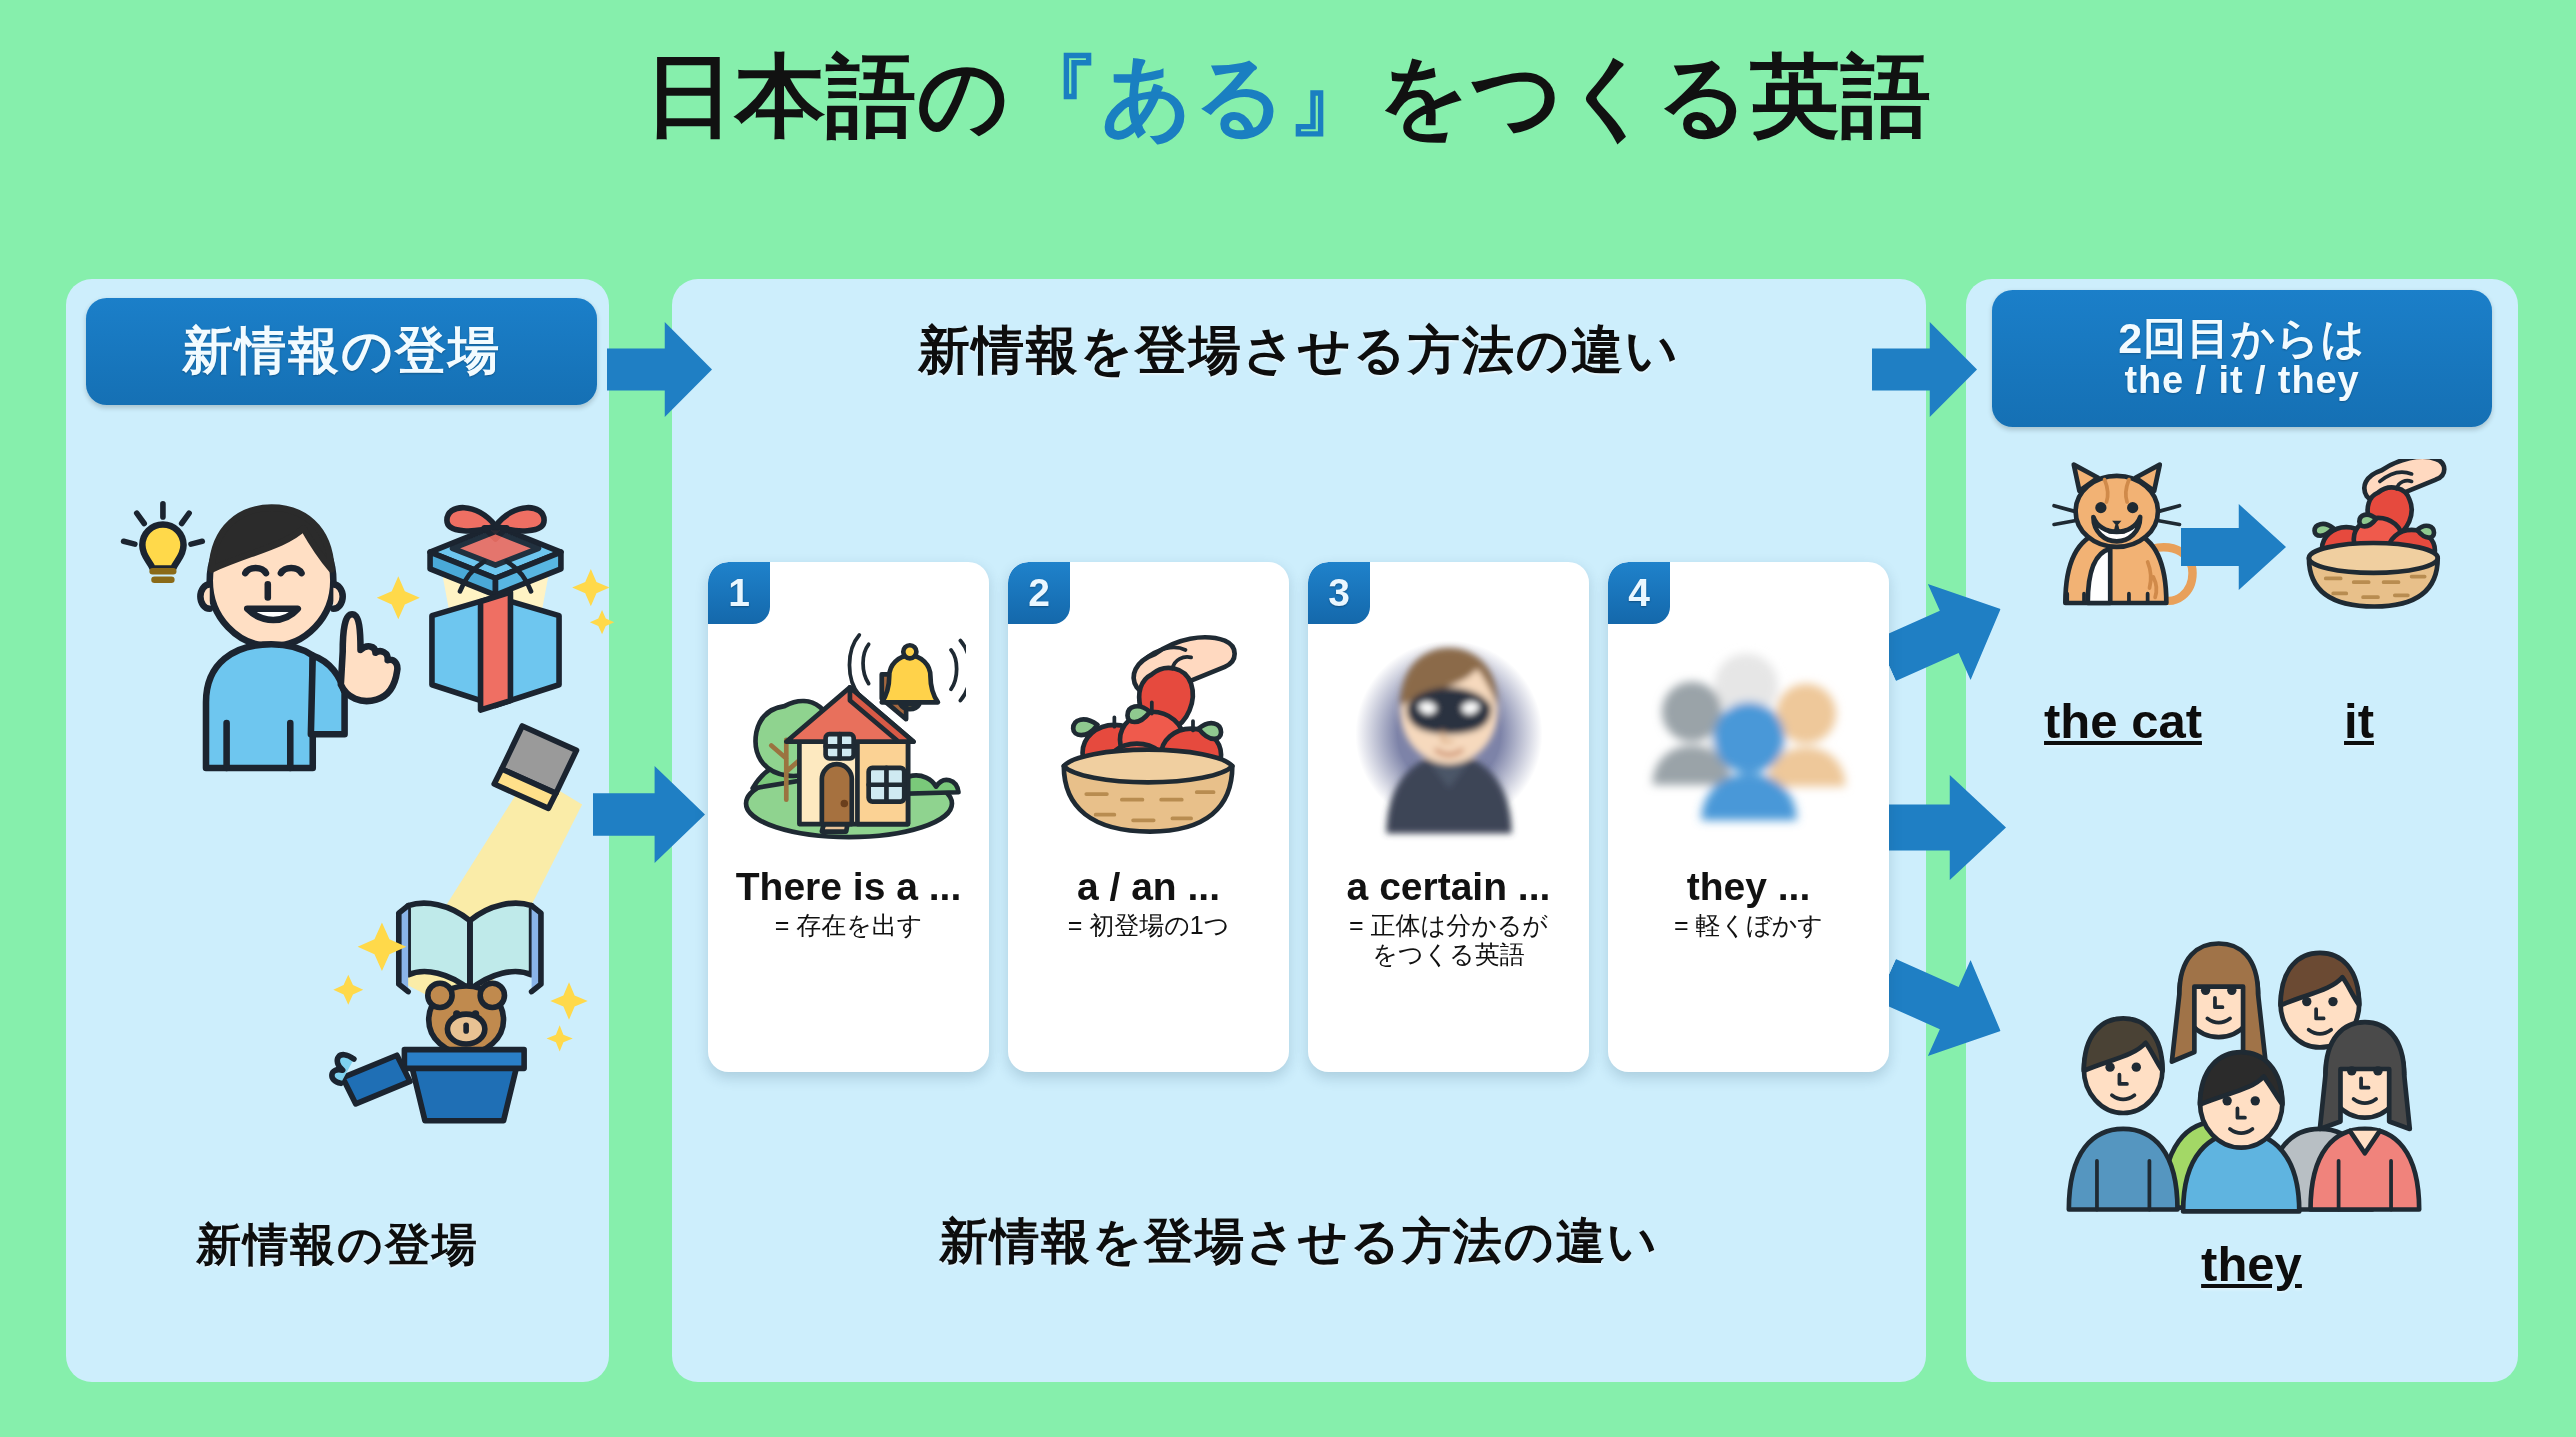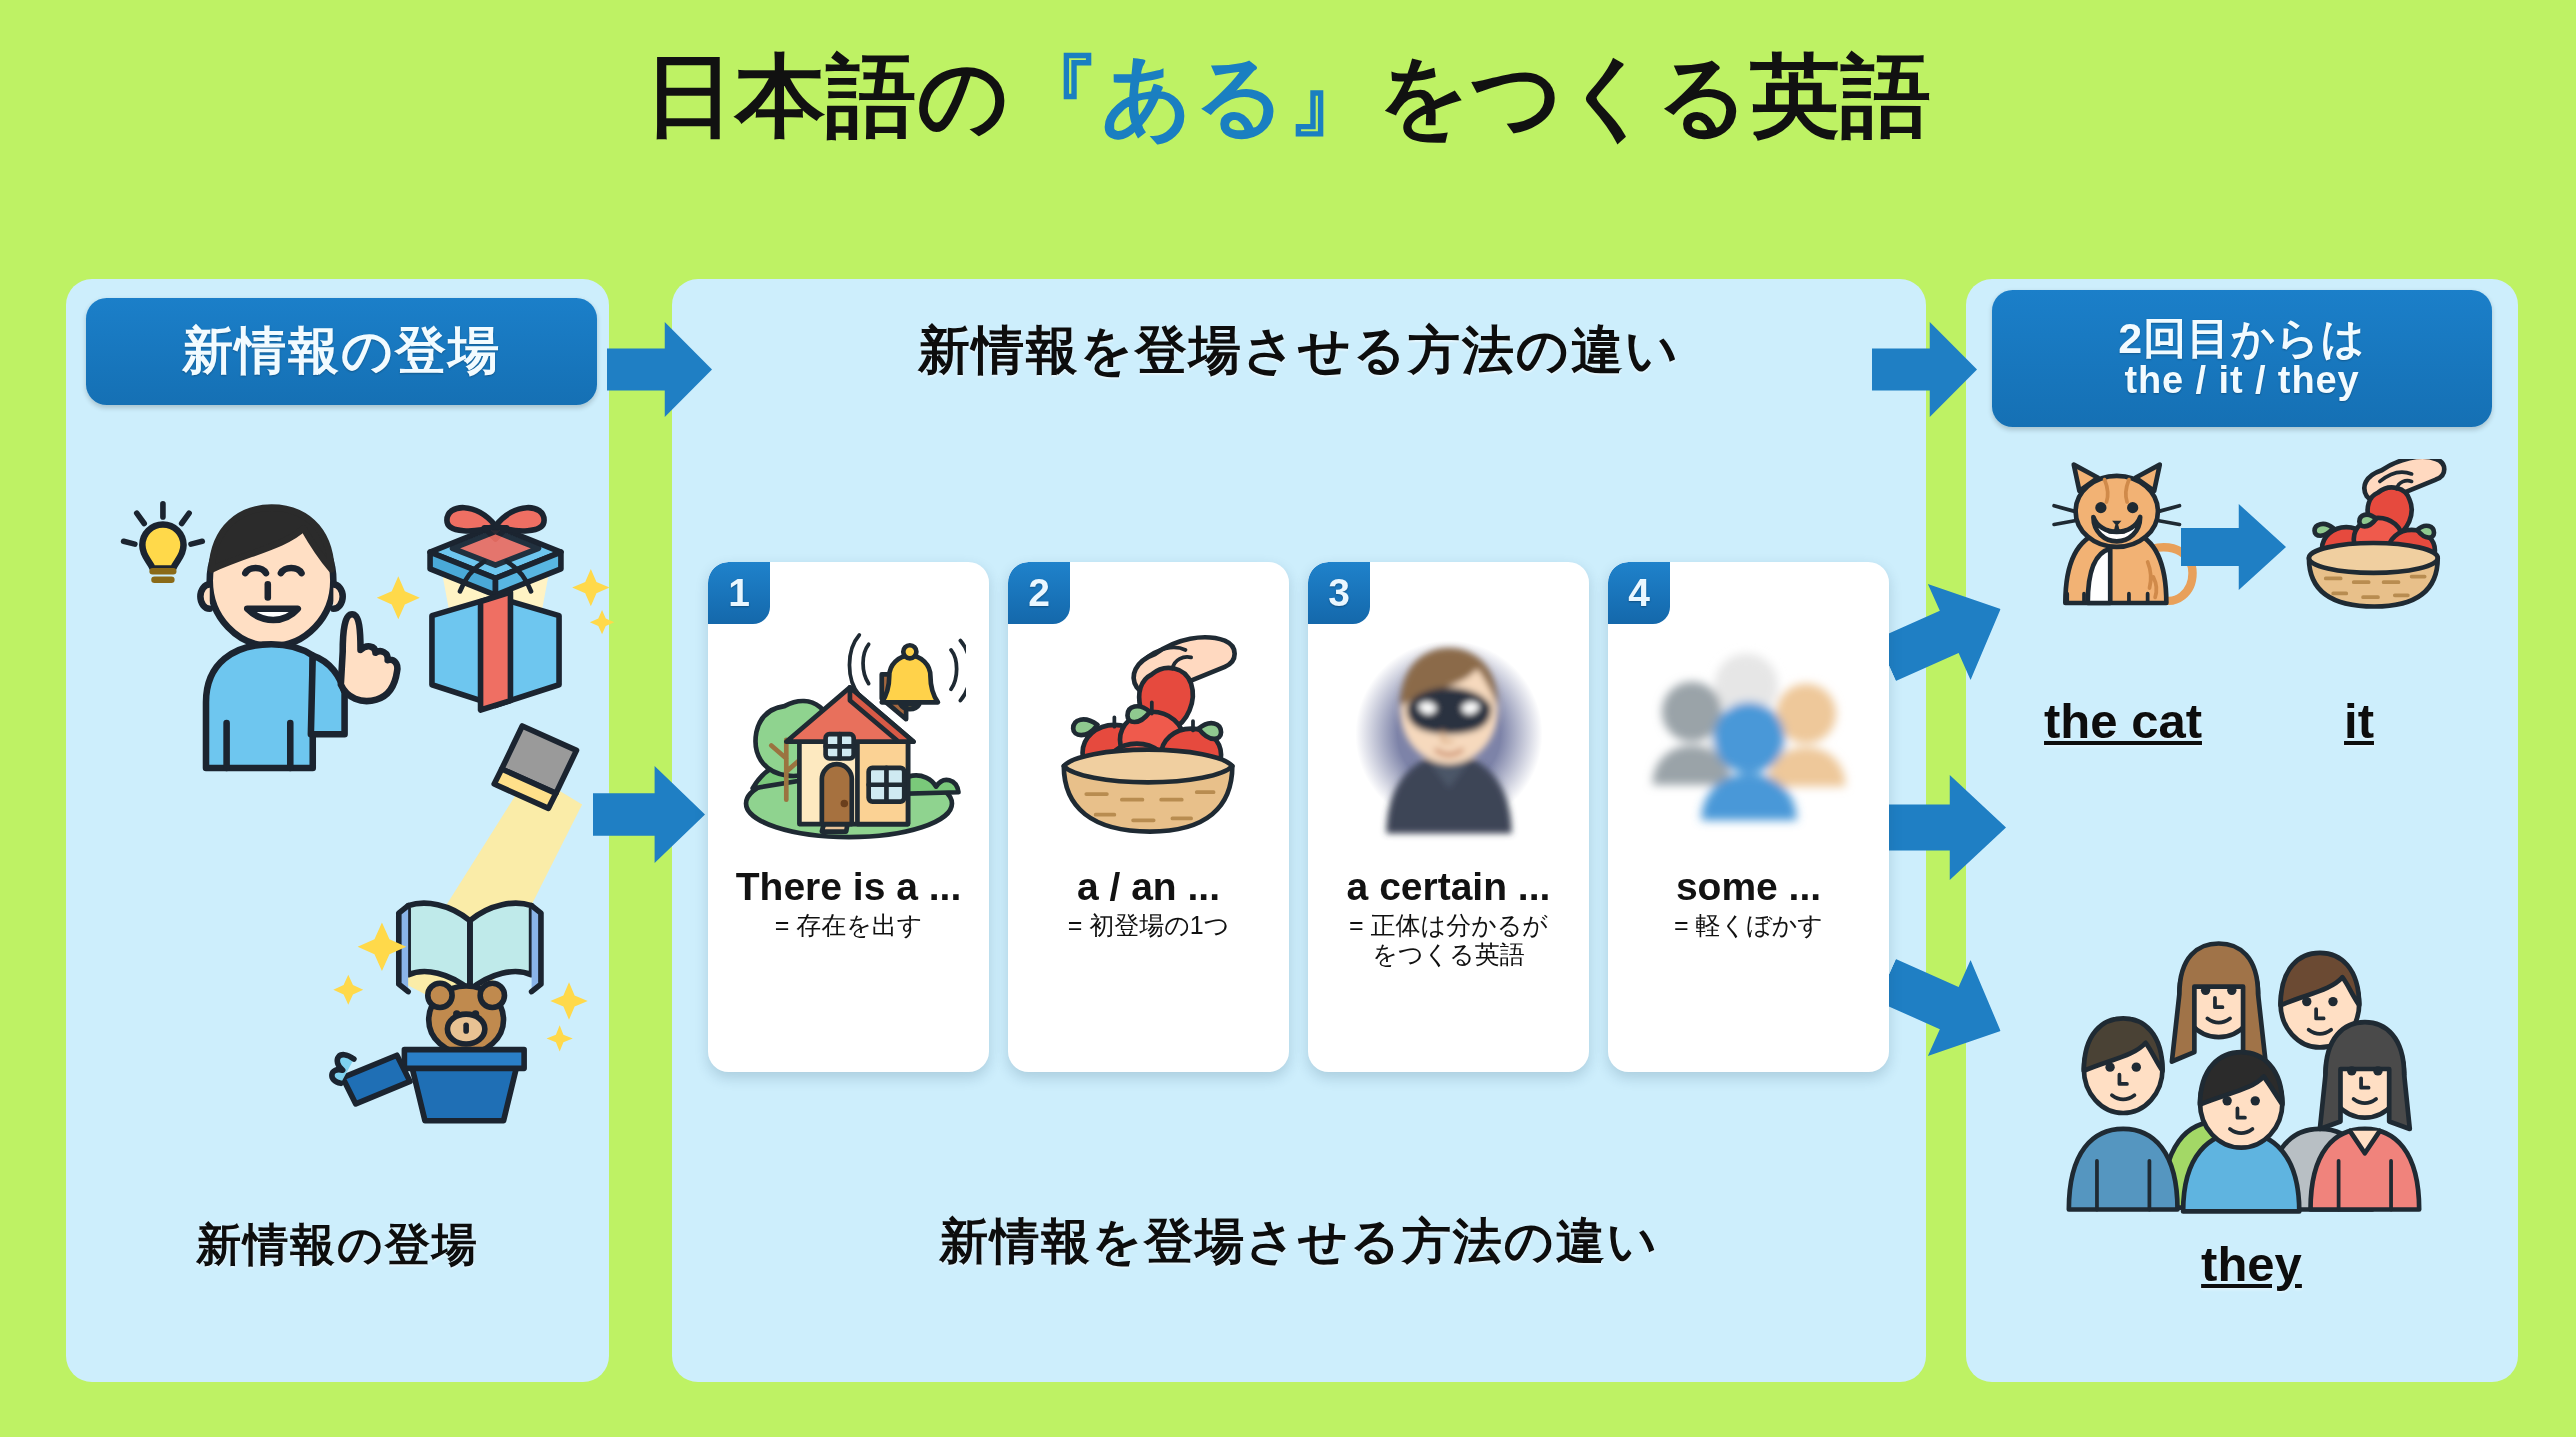--- a/index.html
+++ b/index.html
@@ -2,21 +2,21 @@
 <html style="font-size:15px"><head>
 <meta charset="utf-8">
 <style>
   * { box-sizing: border-box; margin: 0; padding: 0; }
   html, body {
     width: 2576px; height: 1438px;
     background: #ffffff;
     font-family: "Liberation Sans", "DejaVu Sans", sans-serif;
     overflow: hidden;
   }
-  #stage { position: relative; width: 2576px; height: 1438px; background: #bef264; }
+  #stage { position: relative; width: 2576px; height: 1438px; background: #86efac; }
 
   
   .title {
     position: absolute; top: 36px; left: 0; width: 2576px;
     text-align: center;
     font-size: 90px; font-weight: 700; color: #111111;
     letter-spacing: 0.9px; white-space: nowrap;
   }
   .title .accent { color: #1a7fc1; }
 
@@ -413,21 +413,21 @@
             <path d="M78 148 c0 -26 20 -42 44 -42 c24 0 44 16 44 42 z" fill="#e6e6e6"></path>
             <circle cx="64" cy="98" r="32" fill="#9aa3a8"></circle>
             <path d="M22 176 c0 -26 19 -42 42 -42 c23 0 42 16 42 42 z" fill="#9aa3a8"></path>
             <circle cx="186" cy="100" r="32" fill="#eec89a"></circle>
             <path d="M144 178 c0 -26 19 -42 42 -42 c23 0 42 16 42 42 z" fill="#eec89a"></path>
             <circle cx="125" cy="126" r="38" fill="#4a98d8"></circle>
             <path d="M74 214 c0 -30 23 -50 51 -50 c28 0 51 20 51 50 z" fill="#4a98d8"></path>
           </g>
         </svg>
       </div>
-      <div class="card-title">some ...</div>
+      <div class="card-title">they ...</div>
       <div class="card-sub">= 軽くぼかす</div>
     </div>
 
   </div>
 
   <div class="caption-bottom" id="cap-mid">
     <span>新情報を登場させる方法の違い</span>
   </div>
 
   <div id="right-row-1">

